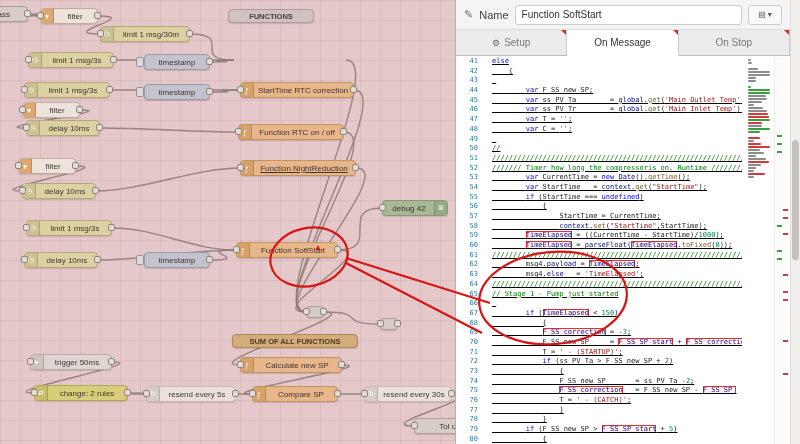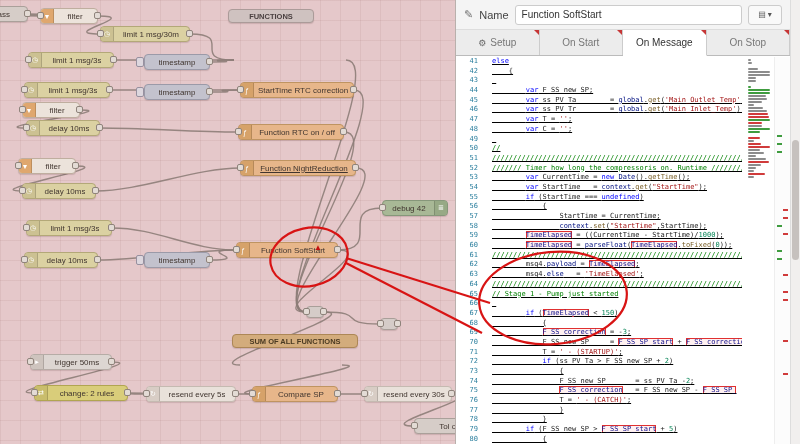--- a/index.html
+++ b/index.html
@@ -230,20 +230,26 @@
           <span class="nlabel"></span>
           <span class="port l"></span>
           <span class="port r"></span>
         </div>
         <div class="node" style="left: 228px; top: 9px; width: 86px; height: 14px; background: rgb(207, 194, 192); border-color: rgb(171, 155, 153); color: rgb(74, 64, 64); font-weight: bold; font-size: 7.5px;">
           <span class="nlabel">FUNCTIONS</span>
         </div>
         <div class="node" style="left: 232px; top: 334px; width: 126px; height: 14px; background: rgb(211, 172, 124); border-color: rgb(173, 135, 86); color: rgb(74, 58, 34); font-weight: bold; font-size: 7.5px;">
           <span class="nlabel">SUM OF ALL FUNCTIONS</span>
         </div>
+        <div class="node" style="left: 240px; top: 357px; width: 102px; height: 16px; background: rgb(231, 182, 138); border-color: rgb(191, 148, 97);">
+          <span class="nlabel" style="padding-left: 12px;">Calculate new SP</span>
+          <span class="nicon left" style="background: rgb(214, 162, 105);">ƒ</span>
+          <span class="port l"></span>
+          <span class="port r"></span>
+        </div>
         <div class="node" style="left: 30px; top: 354px; width: 82px; height: 16px; background: rgb(221, 214, 210); border-color: rgb(182, 172, 166);">
           <span class="nlabel" style="padding-left: 12px;">trigger 50ms</span>
           <span class="nicon left" style="background: rgb(206, 196, 190);">▸</span>
           <span class="port l"></span>
           <span class="port r"></span>
         </div>
         <div class="node" style="left: 34px; top: 385px; width: 94px; height: 16px; background: rgb(217, 205, 122); border-color: rgb(177, 165, 81);">
           <span class="nlabel" style="padding-left: 12px;">change: 2 rules</span>
           <span class="nicon left" style="background: rgb(201, 189, 108);">⇄</span>
           <span class="port l"></span>
@@ -283,24 +289,20 @@
       <div class="lib-btn">
         <span>▤</span>
         <span>▾</span>
       </div>
     </div>
 
     <div class="tabs" id="tabs">
         <div class="tab">
           <span class="gear">⚙</span>
           <span>Setup</span>
-          <span class="tab-flag"></span>
-        </div>
-        <div class="tab">
-          <span>On Start</span>
           <span class="tab-flag"></span>
         </div>
         <div class="tab active">
           <span>On Message</span>
           <span class="tab-flag"></span>
         </div>
         <div class="tab">
           <span>On Stop</span>
           <span class="tab-flag"></span>
         </div>

